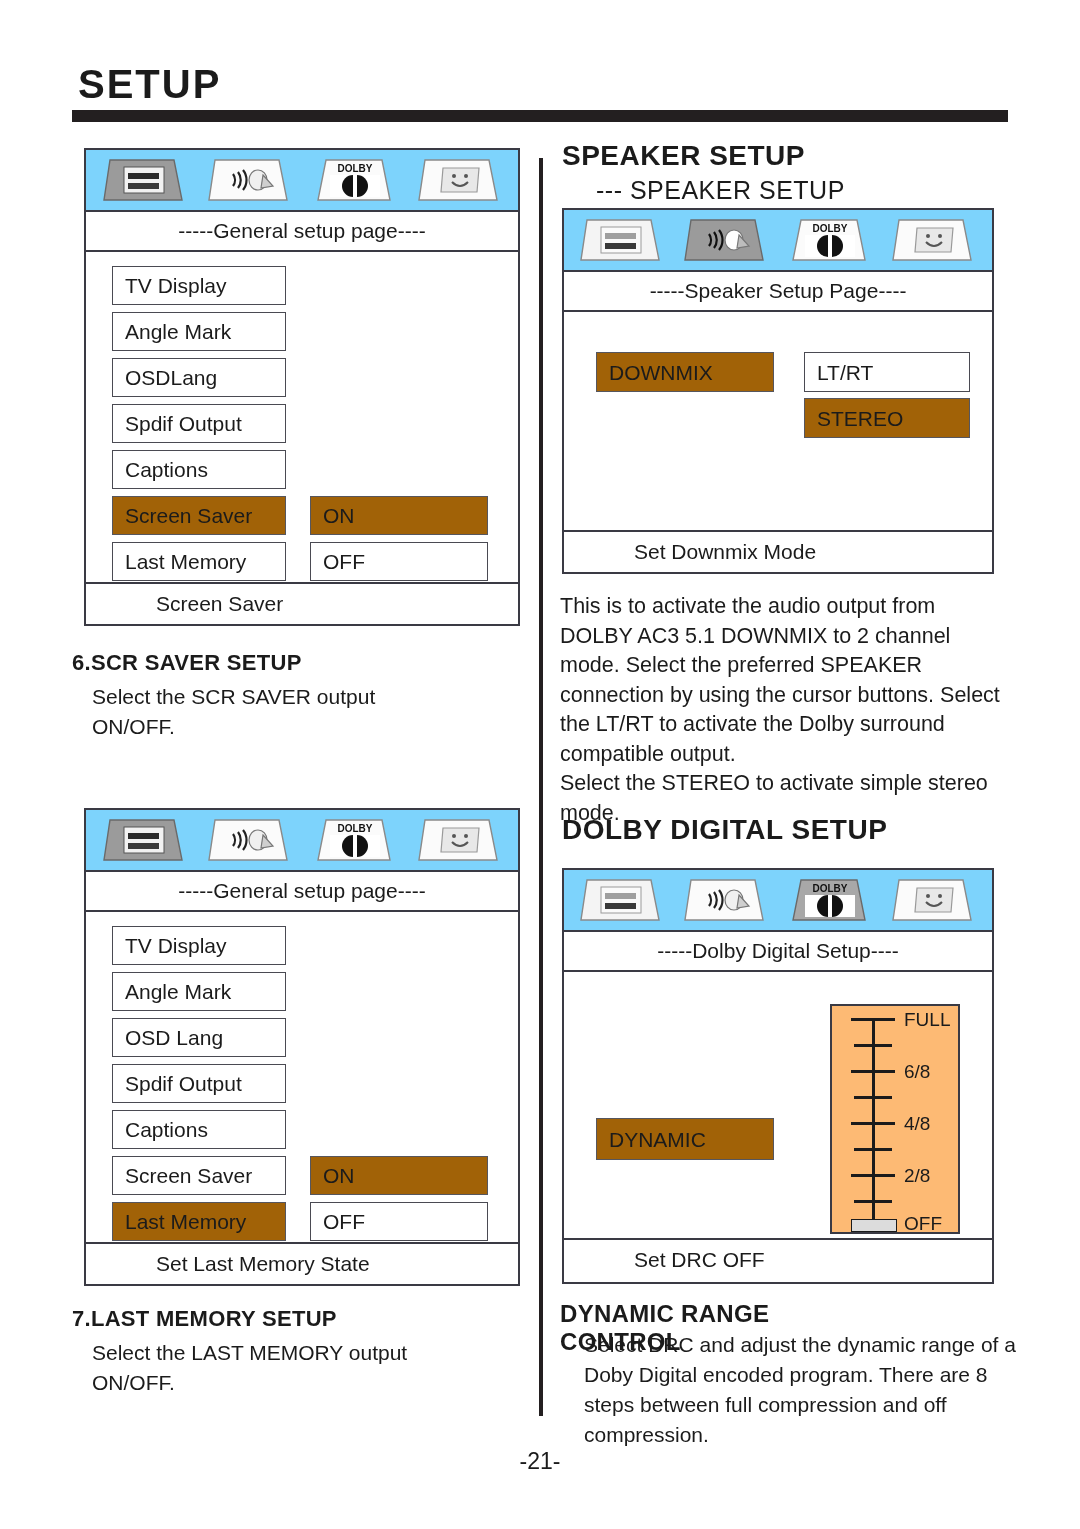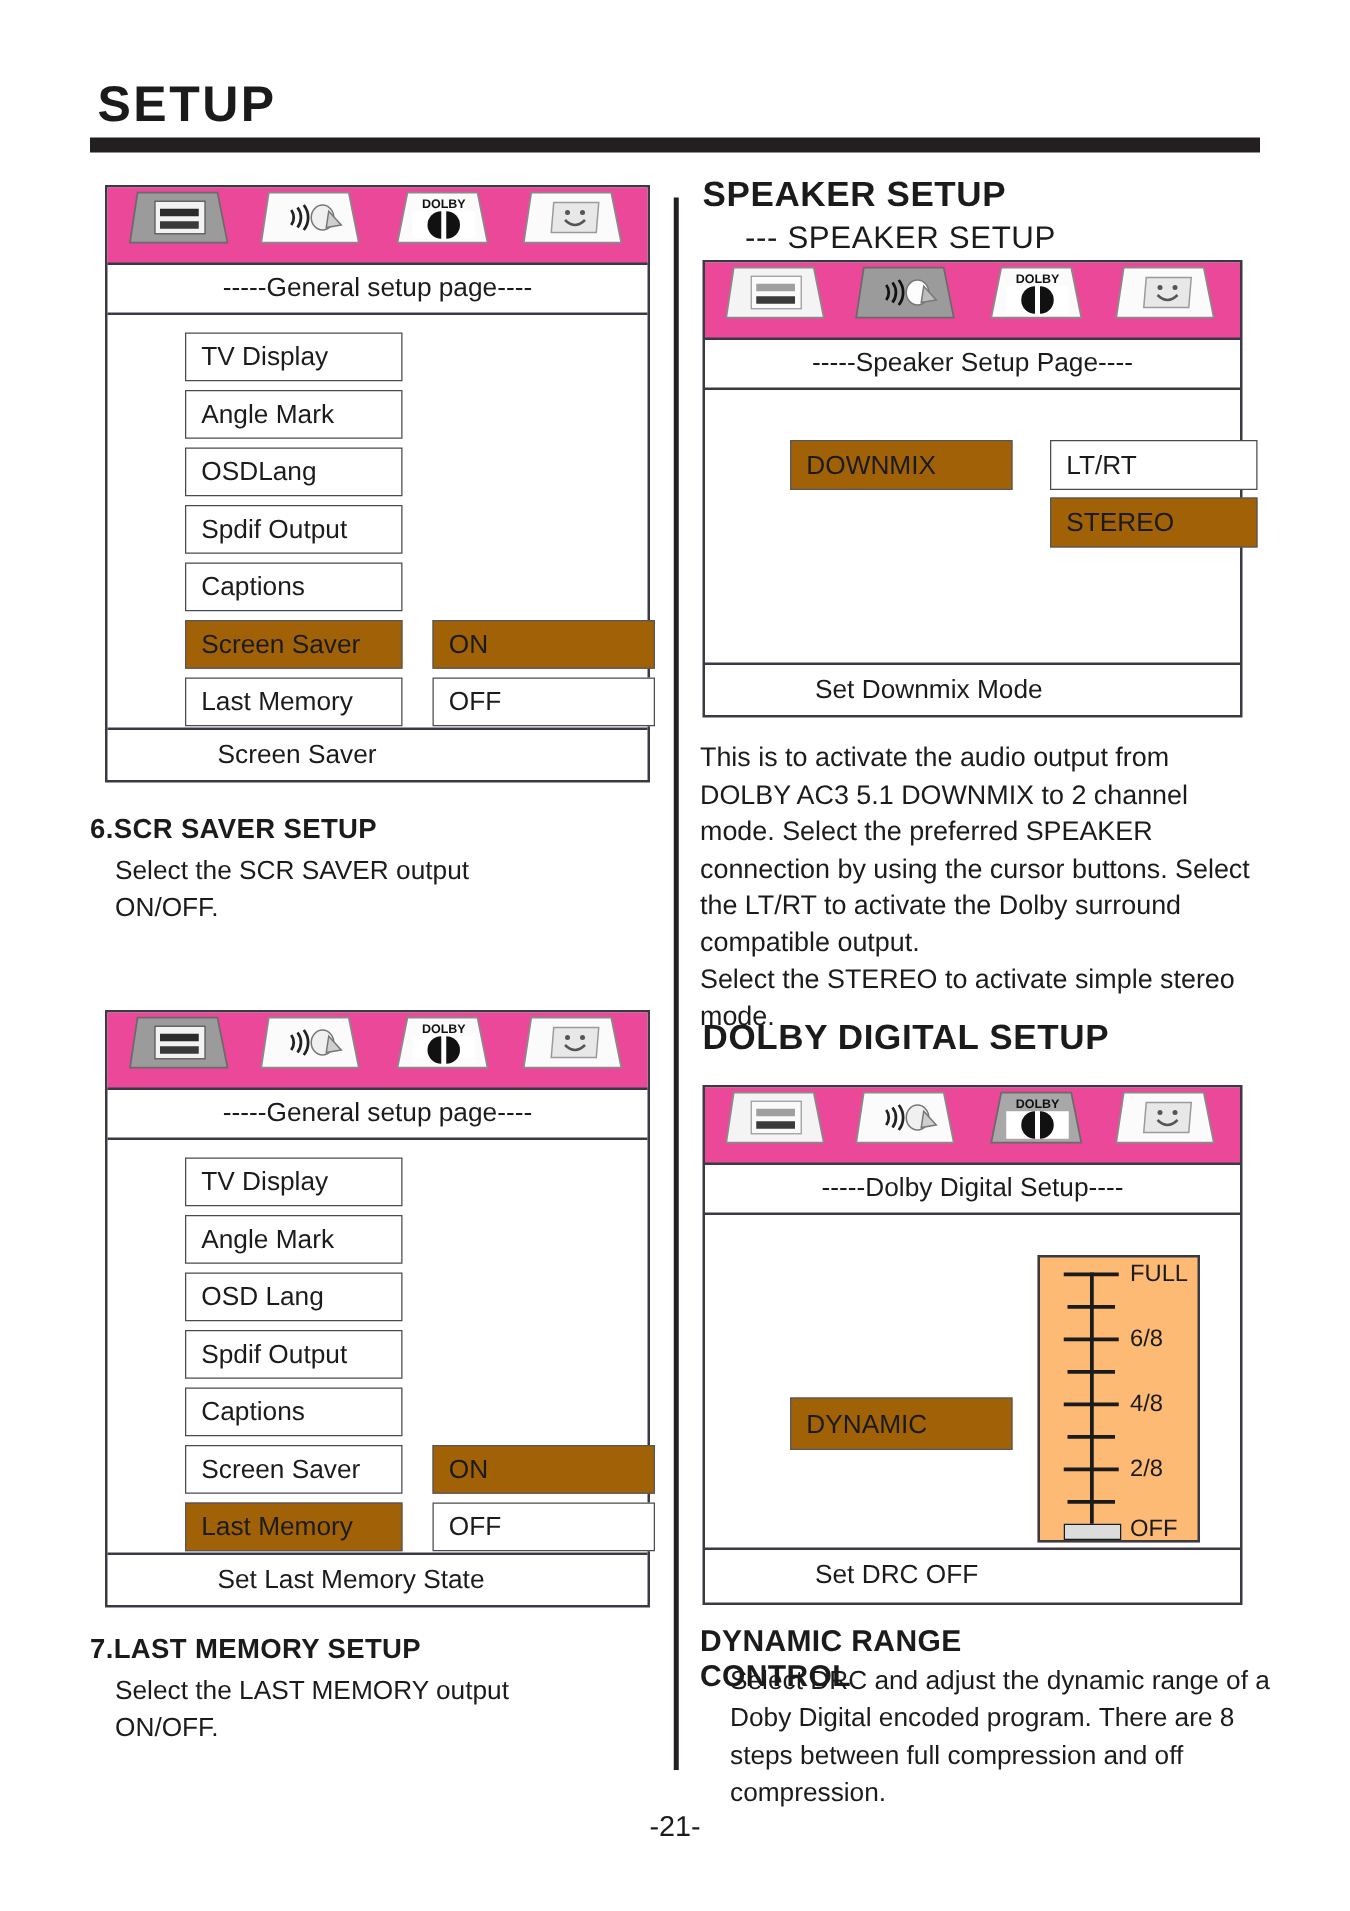--- a/index.html
+++ b/index.html
@@ -31,55 +31,54 @@
 
   
   .osd{
     position:absolute;
     border:2px solid #3a3a44;
     background:#ffffff;
     box-sizing:border-box;
   }
   .osd-tabs{
     height:62px;
-    background:#ec4899;
+    background:#7dd3fc;
     border-bottom:2px solid #3a3a44;
-    display:flex;align-items:flex-start;justify-content:space-around;
+    display:flex;align-items:center;justify-content:space-around;
     box-sizing:border-box;
     padding:0 6px;
   }
   .tab{width:86px;height:48px;position:relative;}
   .tab svg{display:block;width:100%;height:100%;}
   .osd-subtitle{
     height:40px;line-height:38px;text-align:center;
     font-size:21px;
     border-bottom:2px solid #3a3a44;
     box-sizing:border-box;
   }
   .osd-body{position:relative;}
   .osd-footer{
     border-top:2px solid #3a3a44;
     height:42px;line-height:40px;
     font-size:21px;
     box-sizing:border-box;
-    padding-left:88px;
+    padding-left:70px;
   }
 
   
   .chip{
     position:absolute;
     box-sizing:border-box;
     border:1.6px solid #4a4a52;
     background:#ffffff;
     font-size:21px;
     line-height:1;
     display:flex;align-items:center;
     padding-left:12px;
     white-space:nowrap;
-    margin-left:36px;
   }
   .chip.hl{background:#a16207;border-color:#56565e;}
 
   
   .sec-h{
     position:absolute;font-size:22px;font-weight:bold;letter-spacing:.3px;
   }
   .sec-p{
     position:absolute;font-size:21px;line-height:30px;
   }

